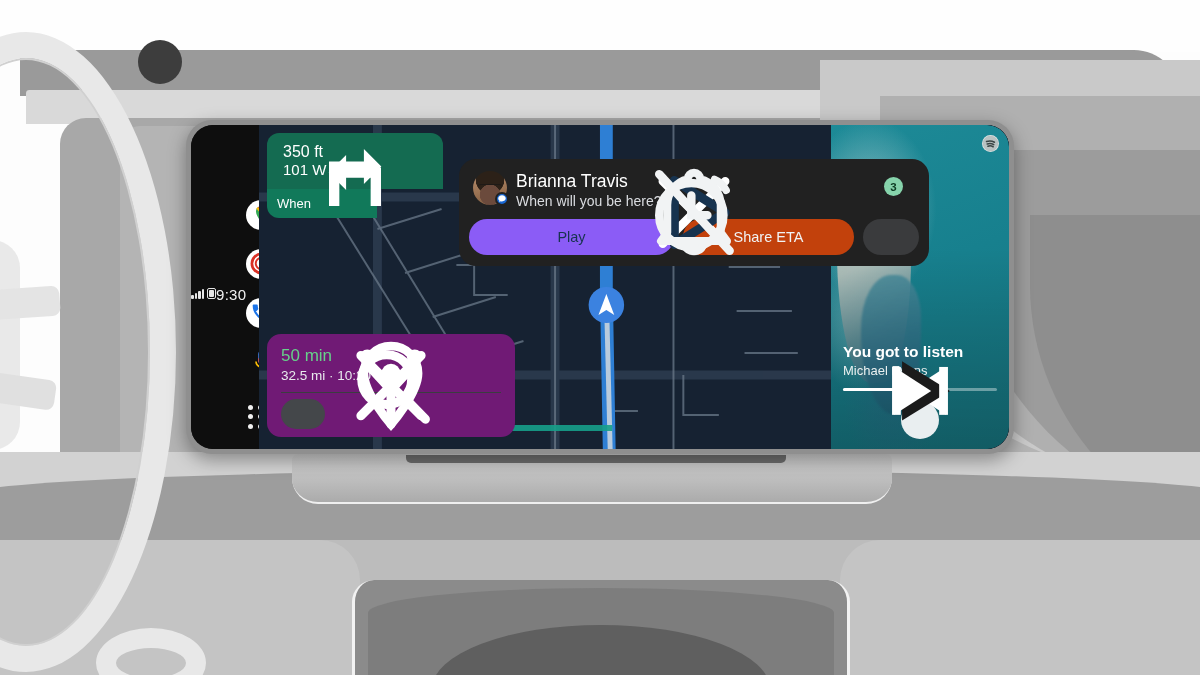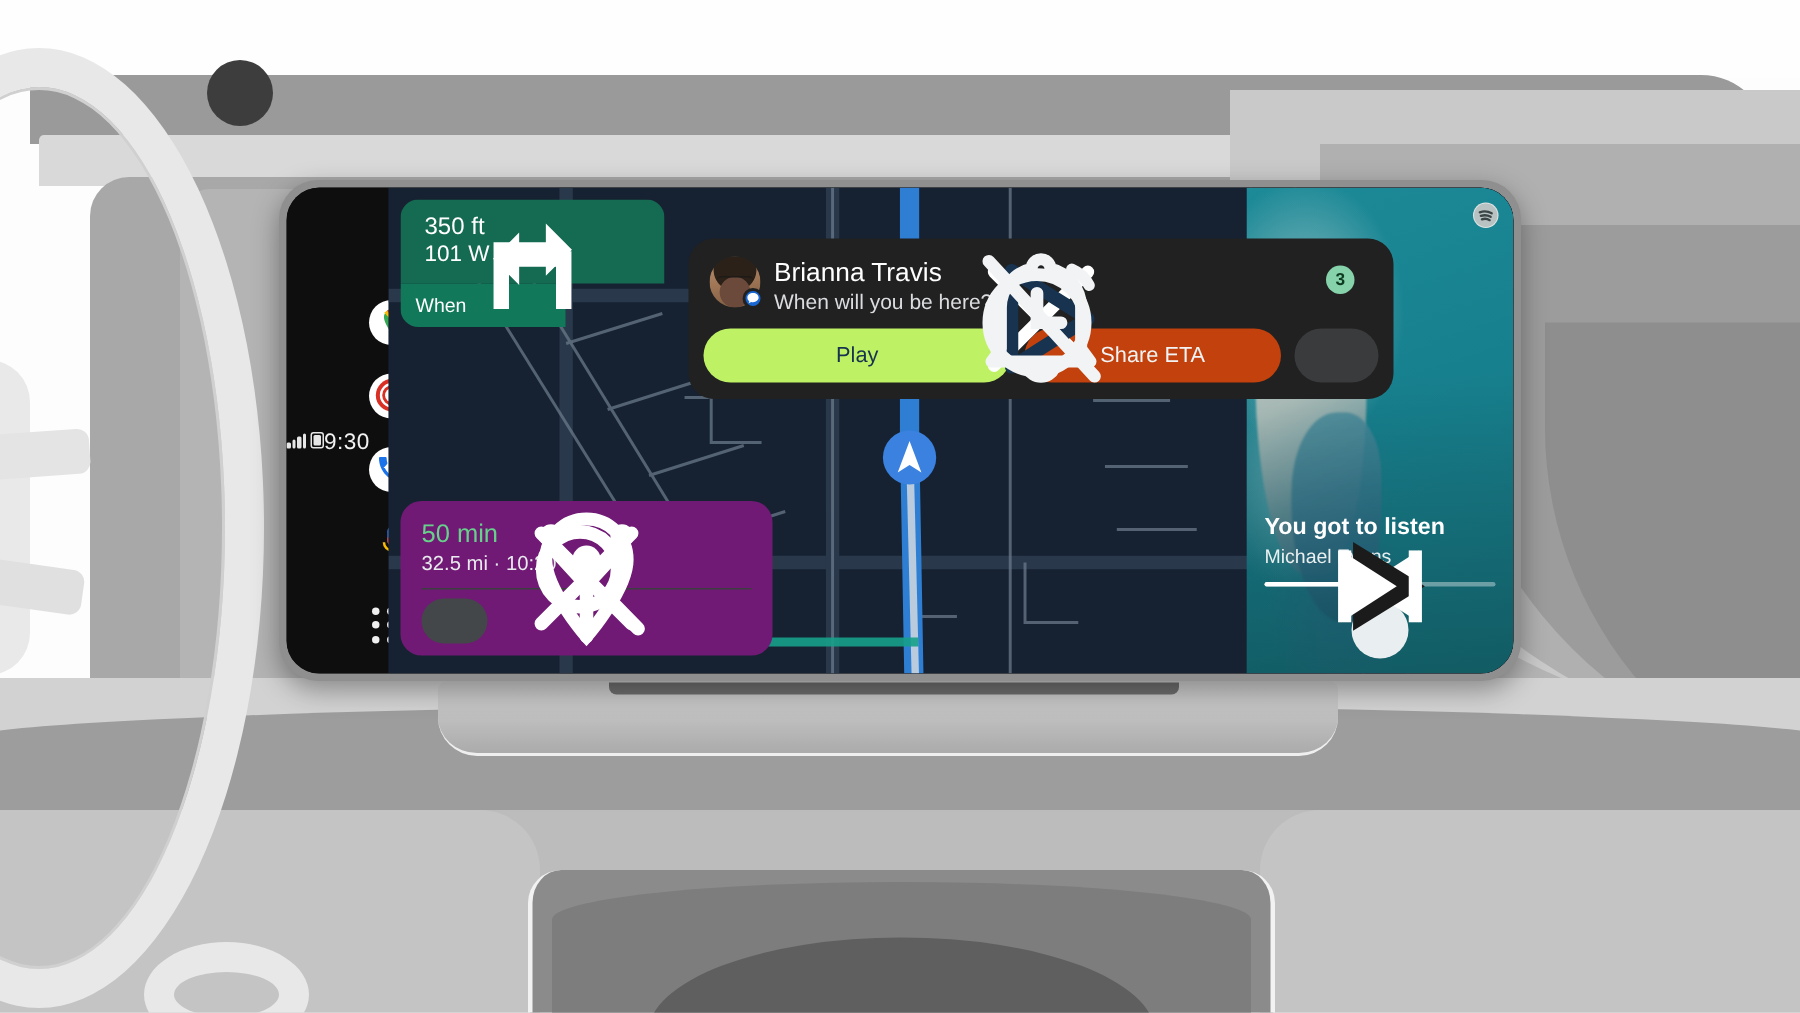--- a/index.html
+++ b/index.html
@@ -284,21 +284,21 @@
   .notif-text { flex:1; min-width:0; }
   .notif-name { color:#fff; font-size:17.5px; line-height:1.2; }
   .notif-msg { color:#dadce0; font-size:14px; margin-top:1px; white-space:nowrap; overflow:hidden; }
   .notif-right { display:flex; align-items:center; gap:14px; padding-top:6px; flex:0 0 auto; }
   .badge-count {
     width:19px;height:19px;border-radius:50%;background:#86d3ab;color:#0d3b22;
     font-size:11.5px; display:flex;align-items:center;justify-content:center; font-weight:700;
   }
   .notif-actions { display:flex; gap:9px; margin-top:10px; }
   .btn-play {
-    flex:0 0 205px; height:36px; border-radius:18px; background:#bef264;
+    flex:0 0 205px; height:36px; border-radius:18px; background:#8b5cf6;
     display:flex;align-items:center;justify-content:center;gap:9px;
     color:#17334f; font-size:14.5px;
   }
   .btn-eta {
     flex:1; height:36px; border-radius:18px; background:#c2410c;
     display:flex;align-items:center;justify-content:center;gap:9px;
     color:#f1f3f4; font-size:14.5px;
   }
   .btn-mute {
     flex:0 0 56px; height:36px; border-radius:18px; background:#3a3b3d;

